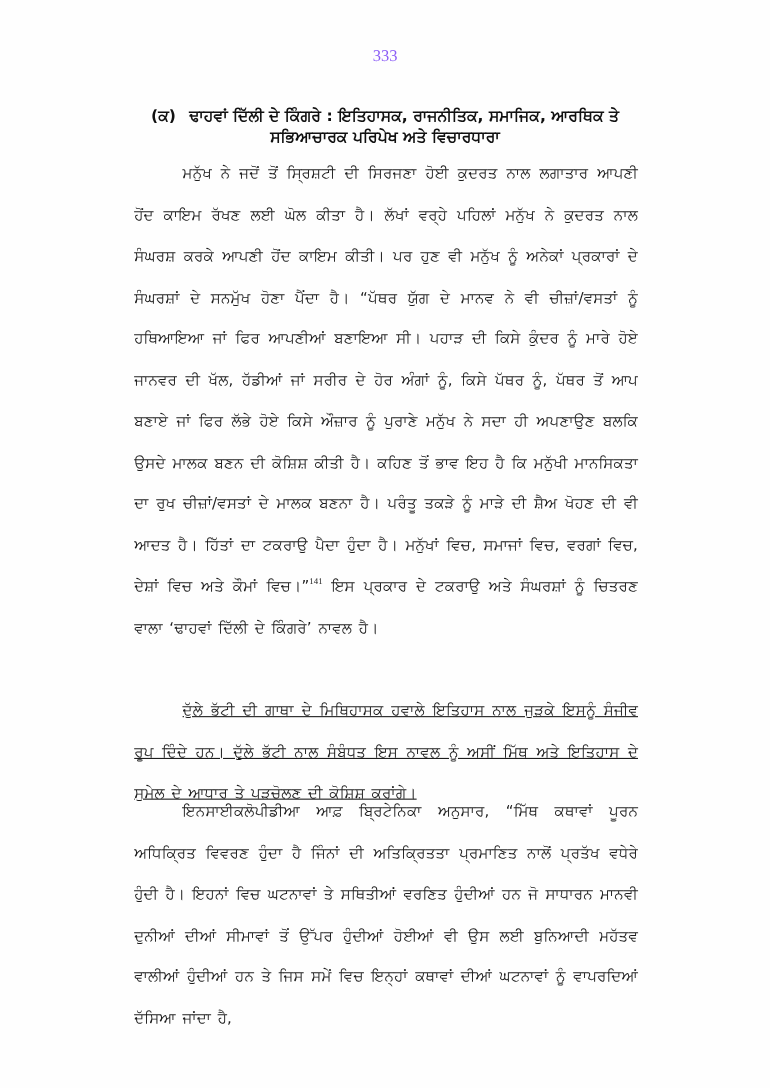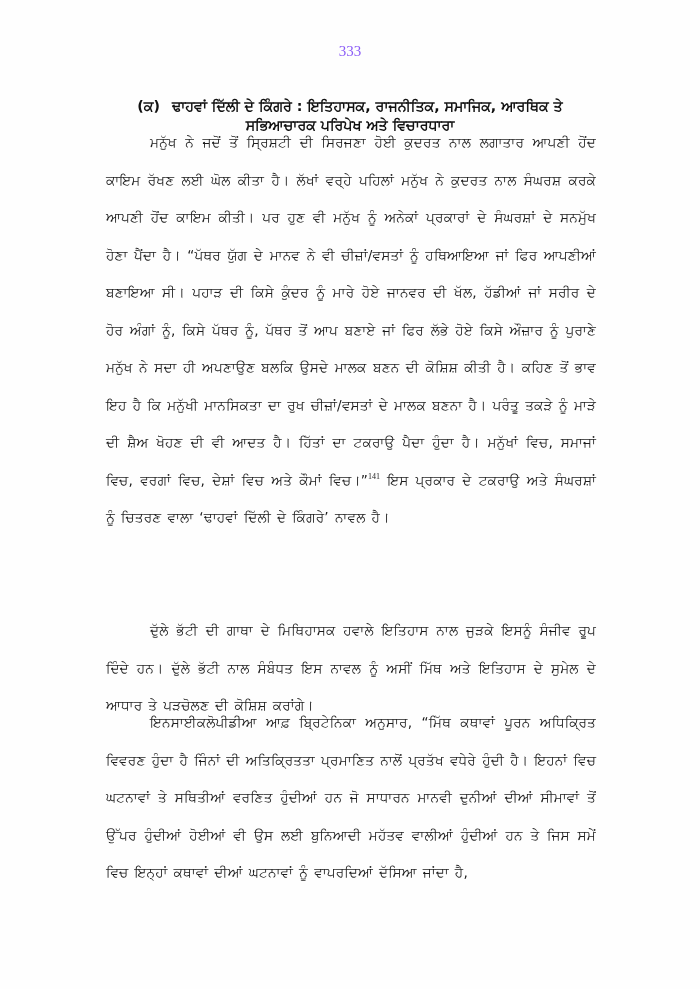--- a/index.html
+++ b/index.html
@@ -53,25 +53,25 @@
       width: 490px;
       font-size: 13.6px;
       line-height: 37.5px;
       text-align: justify;
       text-align-last: left;
       color: #1c1c1c;
       letter-spacing: 0.2px;
       word-spacing: 1.5px;
     }
     .body-text p {
-      margin: 0;
+      margin: 16px;
       text-indent: 44px;
     }
     .para-1 { top: 124px; }
-    .para-2 { top: 612px; }
+    .para-2 { top: 612px; text-decoration: underline; }
     .para-3 { top: 704px; }
     sup.footnote {
       font-family: "Liberation Serif", "DejaVu Serif", serif;
       font-size: 8px;
       vertical-align: 6px;
       line-height: 0;
       letter-spacing: 0;
     }
   </style>
 </head>

